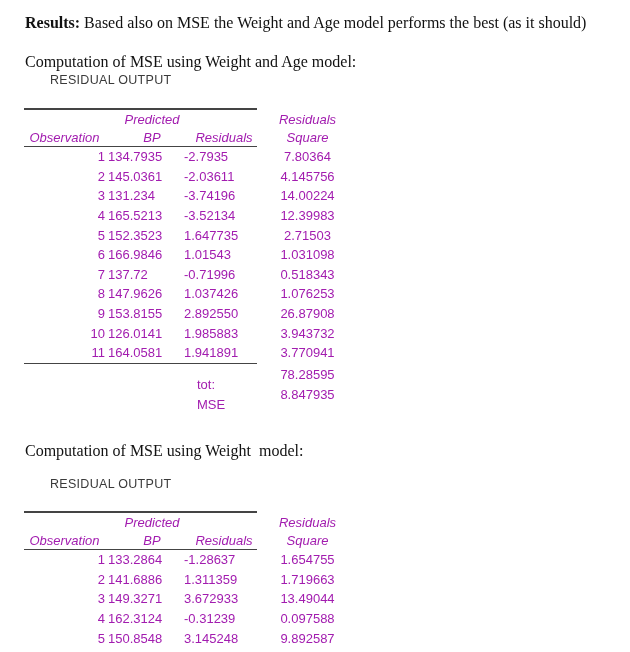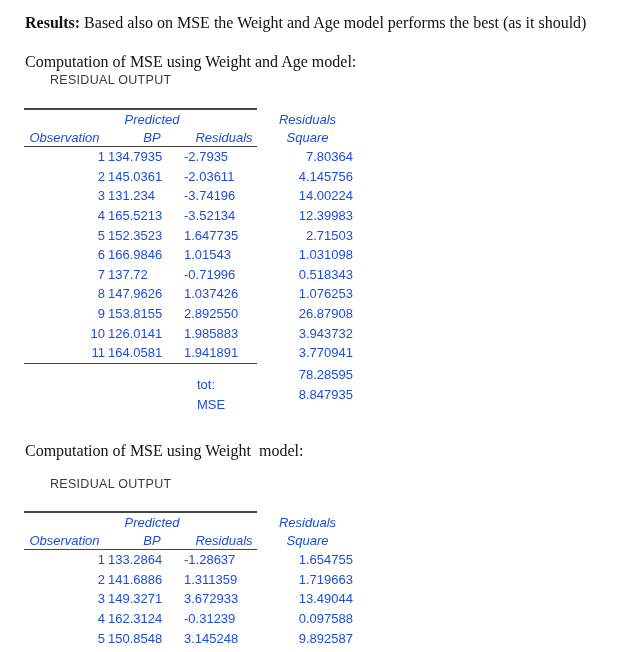--- a/index.html
+++ b/index.html
@@ -37,37 +37,37 @@
   }
   .ro1 { top: 73px; }
   .ro2 { top: 477px; }
 
   .res-table {
     position: absolute;
     left: 24px;
     width: 365px;
     font-family: "Liberation Sans", sans-serif;
     font-size: 13px;
-    color: #1d4ed8;
+    color: #a21caf;
   }
   .t1 { top: 108px; }
   .t2 { top: 511px; }
 
   .rule { height: 1.5px; background: #444444; width: 233px; }
 
   .trow { display: flex; height: 19.6px; align-items: center; }
   .hrow1 { height: 19px; }
   .hrow2 { height: 17px; }
   .srow { height: 20px; }
 
   .c  { flex: none; overflow: hidden; }
   .c1 { width: 84px; text-align: right; padding-right: 3px; }
   .c2 { width: 76px; padding-right: 2px; }
   .c3 { width: 73px; text-align: left; padding-right: 3px; }
-  .c4 { width: 99px; margin-left: 5px; text-align: right; padding-right: 8px; }
+  .c4 { width: 99px; margin-left: 5px; text-align: center; padding-right: 8px; }
 
   .hd  { font-style: italic; }
   .hc  { text-align: center; }
   .hc2 { padding-left: 14px; }
   .hc3 { padding-left: 10px; }
   .hc4 { text-align: center; }
 
   .sl { text-align: left; padding-left: 13px; margin-top: 20px; }
 </style>
 </head>

